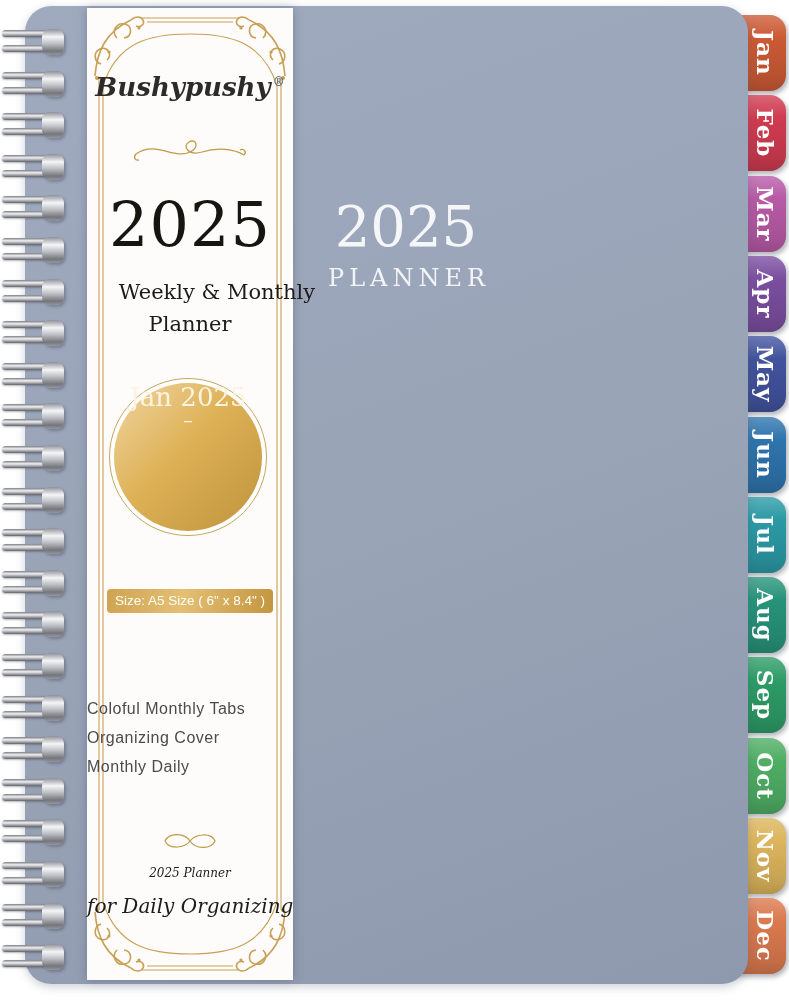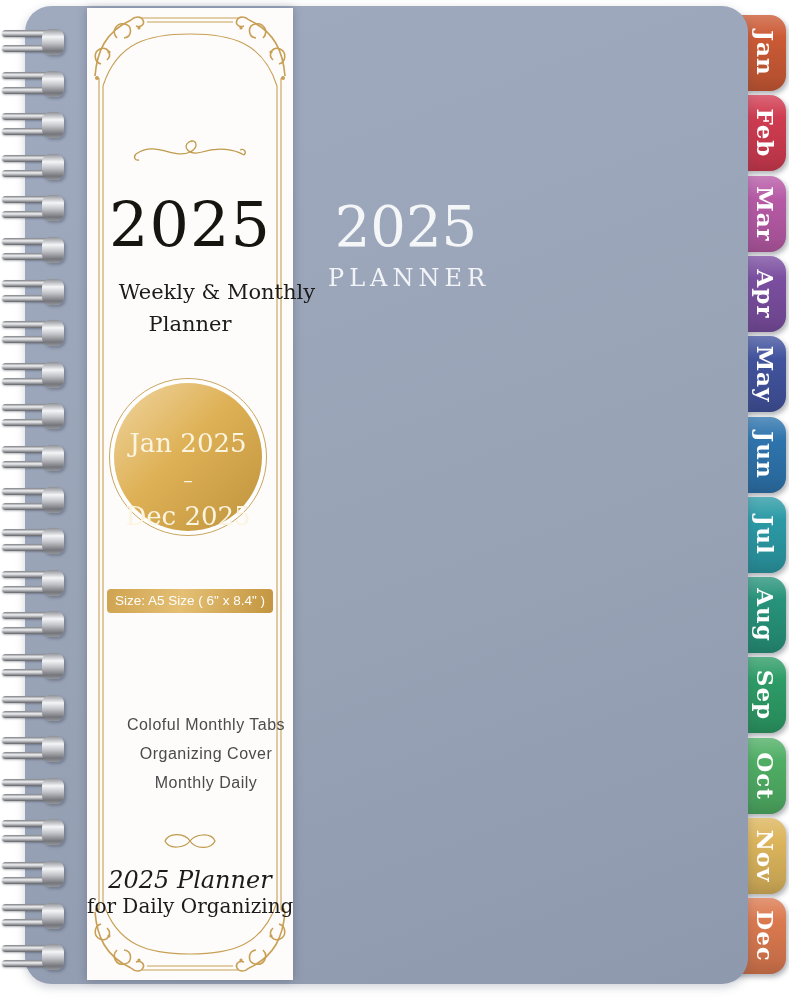--- a/index.html
+++ b/index.html
@@ -32,34 +32,34 @@
   .brand{top:54px;font-size:26px;font-style:italic;font-weight:600;color:#2b2b2b;line-height:40px;}
   .rmark{font-size:12px;color:#6e6e6e;font-style:normal;vertical-align:super;margin-left:2px;}
   .swash{position:absolute;top:128px;left:43px;width:120px;height:28px;}
   .panel-year{top:182px;font-size:62px;line-height:70px;color:#16150f;letter-spacing:1px;}
   .sub1{top:272px;font-size:21px;color:#1c1b19;margin-left:27px;}
   .sub2{top:304px;font-size:21px;color:#1c1b19;}
   .gold-ring{position:absolute;top:370px;left:22px;width:158px;height:158px;border-radius:50%;
          border:1.5px solid #c9a55e;background:#ffffff;padding:4px;box-sizing:border-box;}
   .gold-disc{width:100%;height:100%;border-radius:50%;
          background:linear-gradient(135deg,#eed29a 5%,#deb156 45%,#c2963f 95%);
-         display:flex;flex-direction:column;justify-content:flex-end;align-items:center;color:#fbf4e0;gap:14px;}
+         display:flex;flex-direction:column;justify-content:flex-start;align-items:center;color:#fbf4e0;}
   .gc-line{font-size:26px;line-height:29px;white-space:nowrap;}
   .gc-dash{font-size:19px;line-height:16px;}
   .size-badge{position:absolute;top:581px;left:20px;width:166px;height:24px;border-radius:4px;
          background:linear-gradient(100deg,#cfa350,#e4bf74 45%,#c3953f);
          color:#fefefb;font-family:"Liberation Sans",sans-serif;font-size:13.5px;line-height:24px;
          text-align:center;white-space:nowrap;}
-  .features{position:absolute;top:686px;left:0;width:100%;margin:16px;padding:0;list-style:none;
+  .features{position:absolute;top:686px;left:0;width:100%;margin:0;padding:0;list-style:none;
          font-family:"Liberation Sans",sans-serif;font-size:16px;letter-spacing:.5px;
-         color:#4b4b4d;text-align:center;}
+         color:#4b4b4d;}
   .features li{line-height:29px;}
   .infinity{position:absolute;top:822px;left:68px;width:70px;height:22px;}
-  .foot1{top:858px;font-style:italic;font-size:24px;color:#1c1b19;}
-  .foot2{top:886px;font-size:20px;color:#1c1b19;}
+  .foot1{top:858px;font-style:italic;font-size:12px;color:#1c1b19;}
+  .foot2{top:886px;font-style:italic;font-size:20px;color:#1c1b19;}
 
   
   .wires{position:absolute;left:0;top:0;width:80px;height:1000px;z-index:5;}
   .wire-loop{position:absolute;left:2px;width:62px;height:24px;}
   .wire-bar{position:absolute;left:0;width:56px;height:7px;border-radius:3.5px;
          background:linear-gradient(to bottom,#7c7e83,#f0f1f3 40%,#9a9ca1 75%,#606266);
          box-shadow:0 1px 2px rgba(40,45,60,.35);}
   .wb-t{top:0;} .wb-b{top:15px;}
   .wire-bend{position:absolute;right:0;top:-1px;width:22px;height:26px;border-radius:8px;
          background:linear-gradient(to bottom,#8d9096,#f4f5f7 30%,#c0c2c7 55%,#74767c 85%,#94969b);
@@ -138,38 +138,40 @@
             <circle cx="18" cy="40" r="1.6" fill="#c89f55" stroke="none"></circle>
             <circle cx="48" cy="16" r="1.6" fill="#c89f55" stroke="none"></circle>
           </g>
         </defs>
         <use href="#cnr" transform="translate(4,4)"></use>
         <use href="#cnr" transform="translate(202,4) scale(-1,1)"></use>
         <use href="#cnr" transform="translate(4,968) scale(1,-1)"></use>
         <use href="#cnr" transform="translate(202,968) scale(-1,-1)"></use>
       </svg>
 
+      <div class="centered brand">
+        <span>Bushypushy</span><sup class="rmark">®</sup>
+      </div>
 
       <svg class="swash" viewBox="0 0 120 28">
         <g stroke="#bf9a4a" fill="none" stroke-width="1.3">
           <path d="M6,18 C26,4 44,24 60,16 C70,11 66,2 59,6 C52,10 58,20 72,16 C88,11 104,13 114,19"></path>
           <path d="M6,18 c-3,3 -1,7 3,6"></path>
           <path d="M114,19 c3,-3 0,-7 -4,-5"></path>
         </g>
       </svg>
 
       <div class="centered panel-year">2025</div>
       <div class="centered sub1">Weekly &amp; Monthly</div>
       <div class="centered sub2">Planner</div>
 
       <div class="gold-ring">
         <div class="gold-disc">
           <div class="gc-line">Jan 2025</div>
           <div class="gc-dash">–</div>
-          <div class="gc-line">Dec 2025</div>
         </div>
       </div>
 
       <div class="size-badge">Size: A5 Size ( 6" x 8.4" )</div>
 
       <ul class="features">
           <li>Coloful Monthly Tabs</li>
           <li>Organizing Cover</li>
           <li>Monthly Daily</li>
         </ul>

